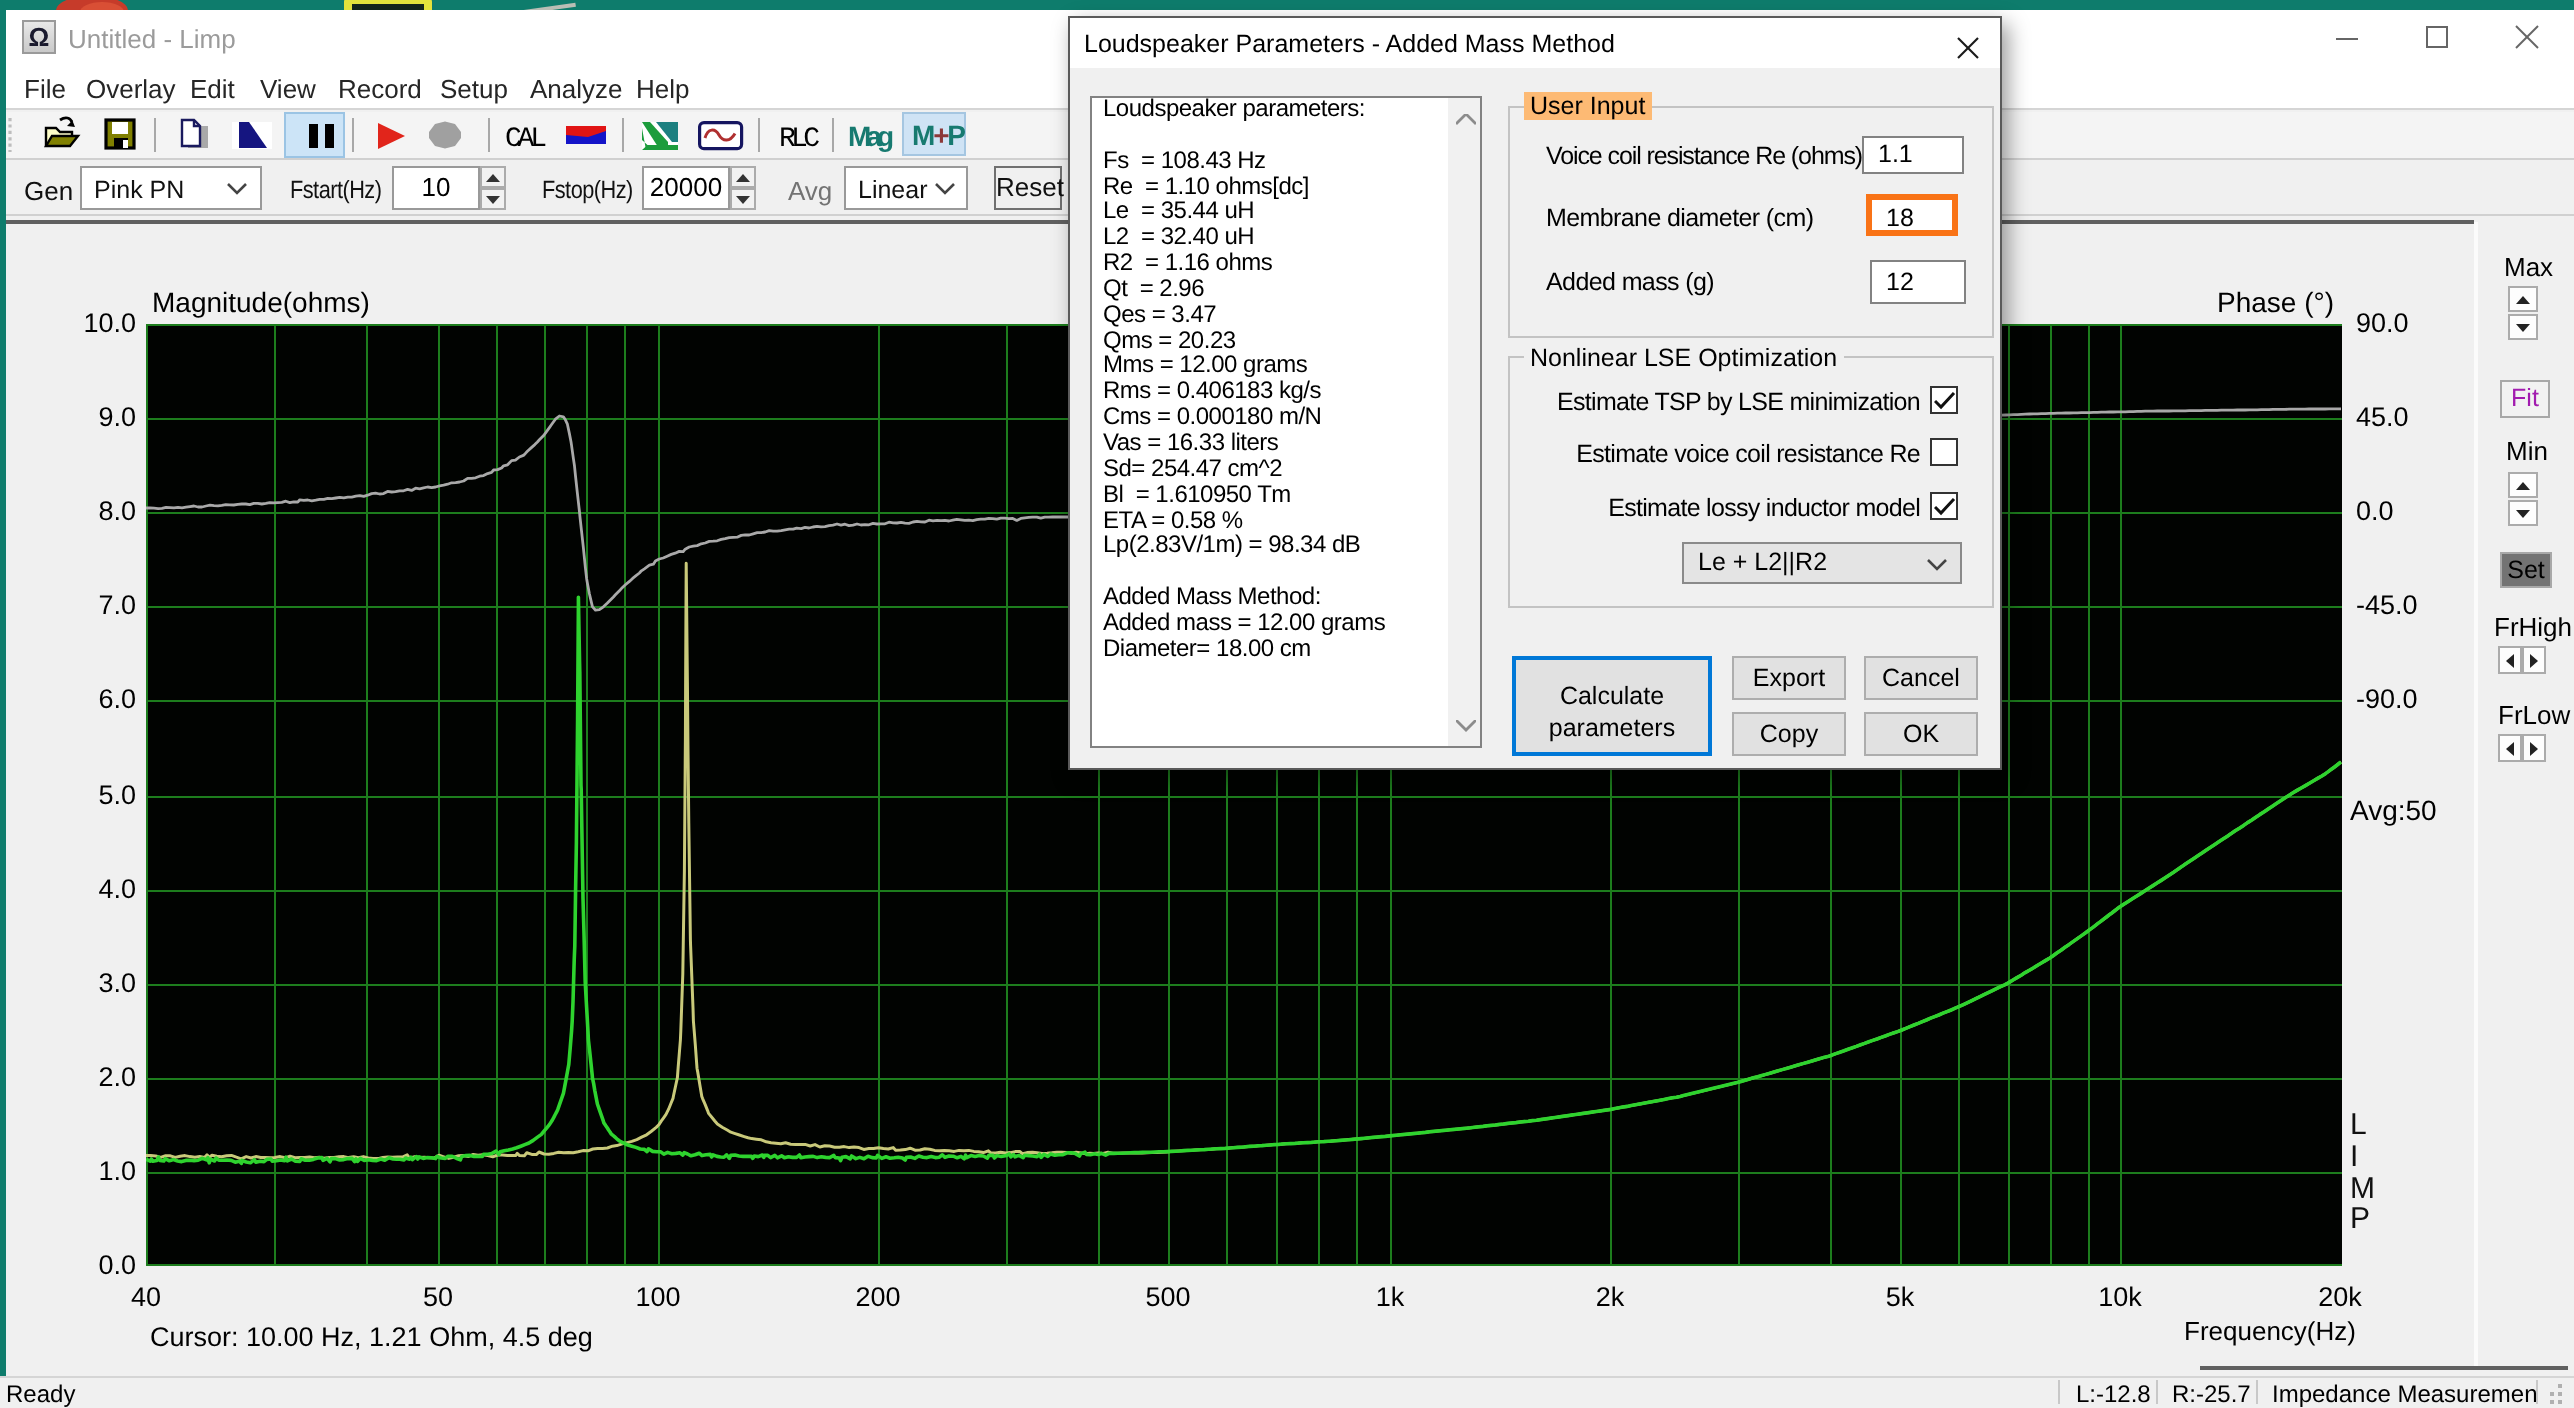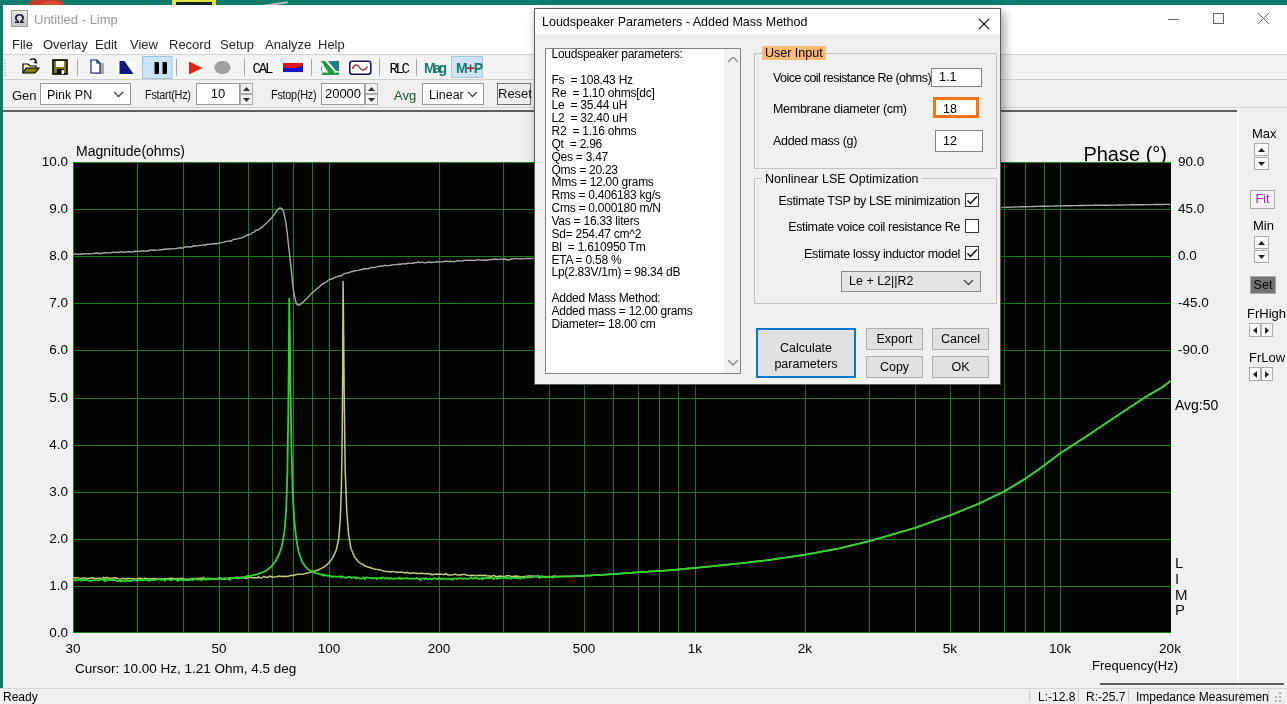--- a/index.html
+++ b/index.html
@@ -141,32 +141,32 @@
 <div class="abs" style="left:365px;top:83px;width:13px;height:22px;">
   <div class="abs" style="left:0;top:0;width:13px;height:11px;background:#f2f2f2;border:1px solid #ababab;"></div>
   <div class="abs" style="left:0;top:11px;width:13px;height:11px;background:#f2f2f2;border:1px solid #ababab;"></div>
   <svg class="abs" style="left:3px;top:3.5px;" width="7" height="4">
       <path d="M0 4 L3.5 0 L7 4 Z" fill="#333"></path>
     </svg>
   <svg class="abs" style="left:3px;top:14.5px;" width="7" height="4">
       <path d="M0 0 L3.5 4 L7 0 Z" fill="#333"></path>
     </svg>
 </div>
-<div class="lbl" style="left:394px;top:88px;font-size:13px;color:#14532d;">Avg</div>
+<div class="lbl" style="left:394px;top:88px;font-size:13px;color:#737373;">Avg</div>
 <div class="abs" style="left:422px;top:83px;width:62px;height:22px;background:#fff;border:1px solid #999;"></div>
 <div class="lbl" style="left:429px;top:88px;font-size:12.5px;color:#111;">Linear</div>
 <svg class="abs" style="left:467px;top:91px;" width="12" height="7">
     <polyline points="1,1 5.5,5.5 10,1" fill="none" stroke="#444" stroke-width="1.3"></polyline>
   </svg>
 <div class="abs" style="left:497px;top:83px;width:34px;height:22px;background:#f0f0f0;border:1px solid #707070;font-size:13px;text-align:center;line-height:20px;color:#111;">Reset</div>
 
 <div class="abs" style="left:3px;top:110px;width:1234px;height:2px;background:#606060;"></div>
 
 <div class="lbl" style="left:76px;top:143px;font-size:14px;color:#000;">Magnitude(ohms)</div>
-<div class="lbl" style="right:120px;top:143px;font-size:20px;color:#000;">Phase (°)</div>
+<div class="lbl" style="right:120px;top:143px;font-size:14px;color:#000;">Phase (°)</div>
 
 <svg width="1098" height="471" viewBox="0 0 1098 471" style="position:absolute;left:73px;top:162px;background:#010301">
 <line x1="0.5" y1="0" x2="0.5" y2="471" stroke="#1d7d1d" stroke-width="1"></line>
 <line x1="64.5" y1="0" x2="64.5" y2="471" stroke="#1d7d1d" stroke-width="1"></line>
 <line x1="110.5" y1="0" x2="110.5" y2="471" stroke="#1d7d1d" stroke-width="1"></line>
 <line x1="146.5" y1="0" x2="146.5" y2="471" stroke="#1d7d1d" stroke-width="1"></line>
 <line x1="175.5" y1="0" x2="175.5" y2="471" stroke="#1d7d1d" stroke-width="1"></line>
 <line x1="199.5" y1="0" x2="199.5" y2="471" stroke="#1d7d1d" stroke-width="1"></line>
 <line x1="220.5" y1="0" x2="220.5" y2="471" stroke="#1d7d1d" stroke-width="1"></line>
 <line x1="239.5" y1="0" x2="239.5" y2="471" stroke="#1d7d1d" stroke-width="1"></line>
@@ -217,21 +217,21 @@
 <div class="lbl" style="left:0;top:531px;width:68px;text-align:right;font-size:13.5px;color:#000;">2.0</div>
 <div class="lbl" style="left:0;top:578px;width:68px;text-align:right;font-size:13.5px;color:#000;">1.0</div>
 <div class="lbl" style="left:0;top:625px;width:68px;text-align:right;font-size:13.5px;color:#000;">0.0</div>
 
 <div class="lbl" style="left:1178px;top:154px;font-size:13.5px;color:#000;">90.0</div>
 <div class="lbl" style="left:1178px;top:201px;font-size:13.5px;color:#000;">45.0</div>
 <div class="lbl" style="left:1178px;top:248px;font-size:13.5px;color:#000;">0.0</div>
 <div class="lbl" style="left:1178px;top:295px;font-size:13.5px;color:#000;">-45.0</div>
 <div class="lbl" style="left:1178px;top:342px;font-size:13.5px;color:#000;">-90.0</div>
 
-<div class="lbl" style="left:43px;top:641px;width:60px;text-align:center;font-size:13.5px;color:#000;">30</div>
+<div class="lbl" style="left:43px;top:641px;width:60px;text-align:center;font-size:13.5px;color:#000;">40</div>
 <div class="lbl" style="left:189px;top:641px;width:60px;text-align:center;font-size:13.5px;color:#000;">50</div>
 <div class="lbl" style="left:299px;top:641px;width:60px;text-align:center;font-size:13.5px;color:#000;">100</div>
 <div class="lbl" style="left:409px;top:641px;width:60px;text-align:center;font-size:13.5px;color:#000;">200</div>
 <div class="lbl" style="left:554px;top:641px;width:60px;text-align:center;font-size:13.5px;color:#000;">500</div>
 <div class="lbl" style="left:665px;top:641px;width:60px;text-align:center;font-size:13.5px;color:#000;">1k</div>
 <div class="lbl" style="left:775px;top:641px;width:60px;text-align:center;font-size:13.5px;color:#000;">2k</div>
 <div class="lbl" style="left:920px;top:641px;width:60px;text-align:center;font-size:13.5px;color:#000;">5k</div>
 <div class="lbl" style="left:1030px;top:641px;width:60px;text-align:center;font-size:13.5px;color:#000;">10k</div>
 <div class="lbl" style="left:1140px;top:641px;width:60px;text-align:center;font-size:13.5px;color:#000;">20k</div>
 

